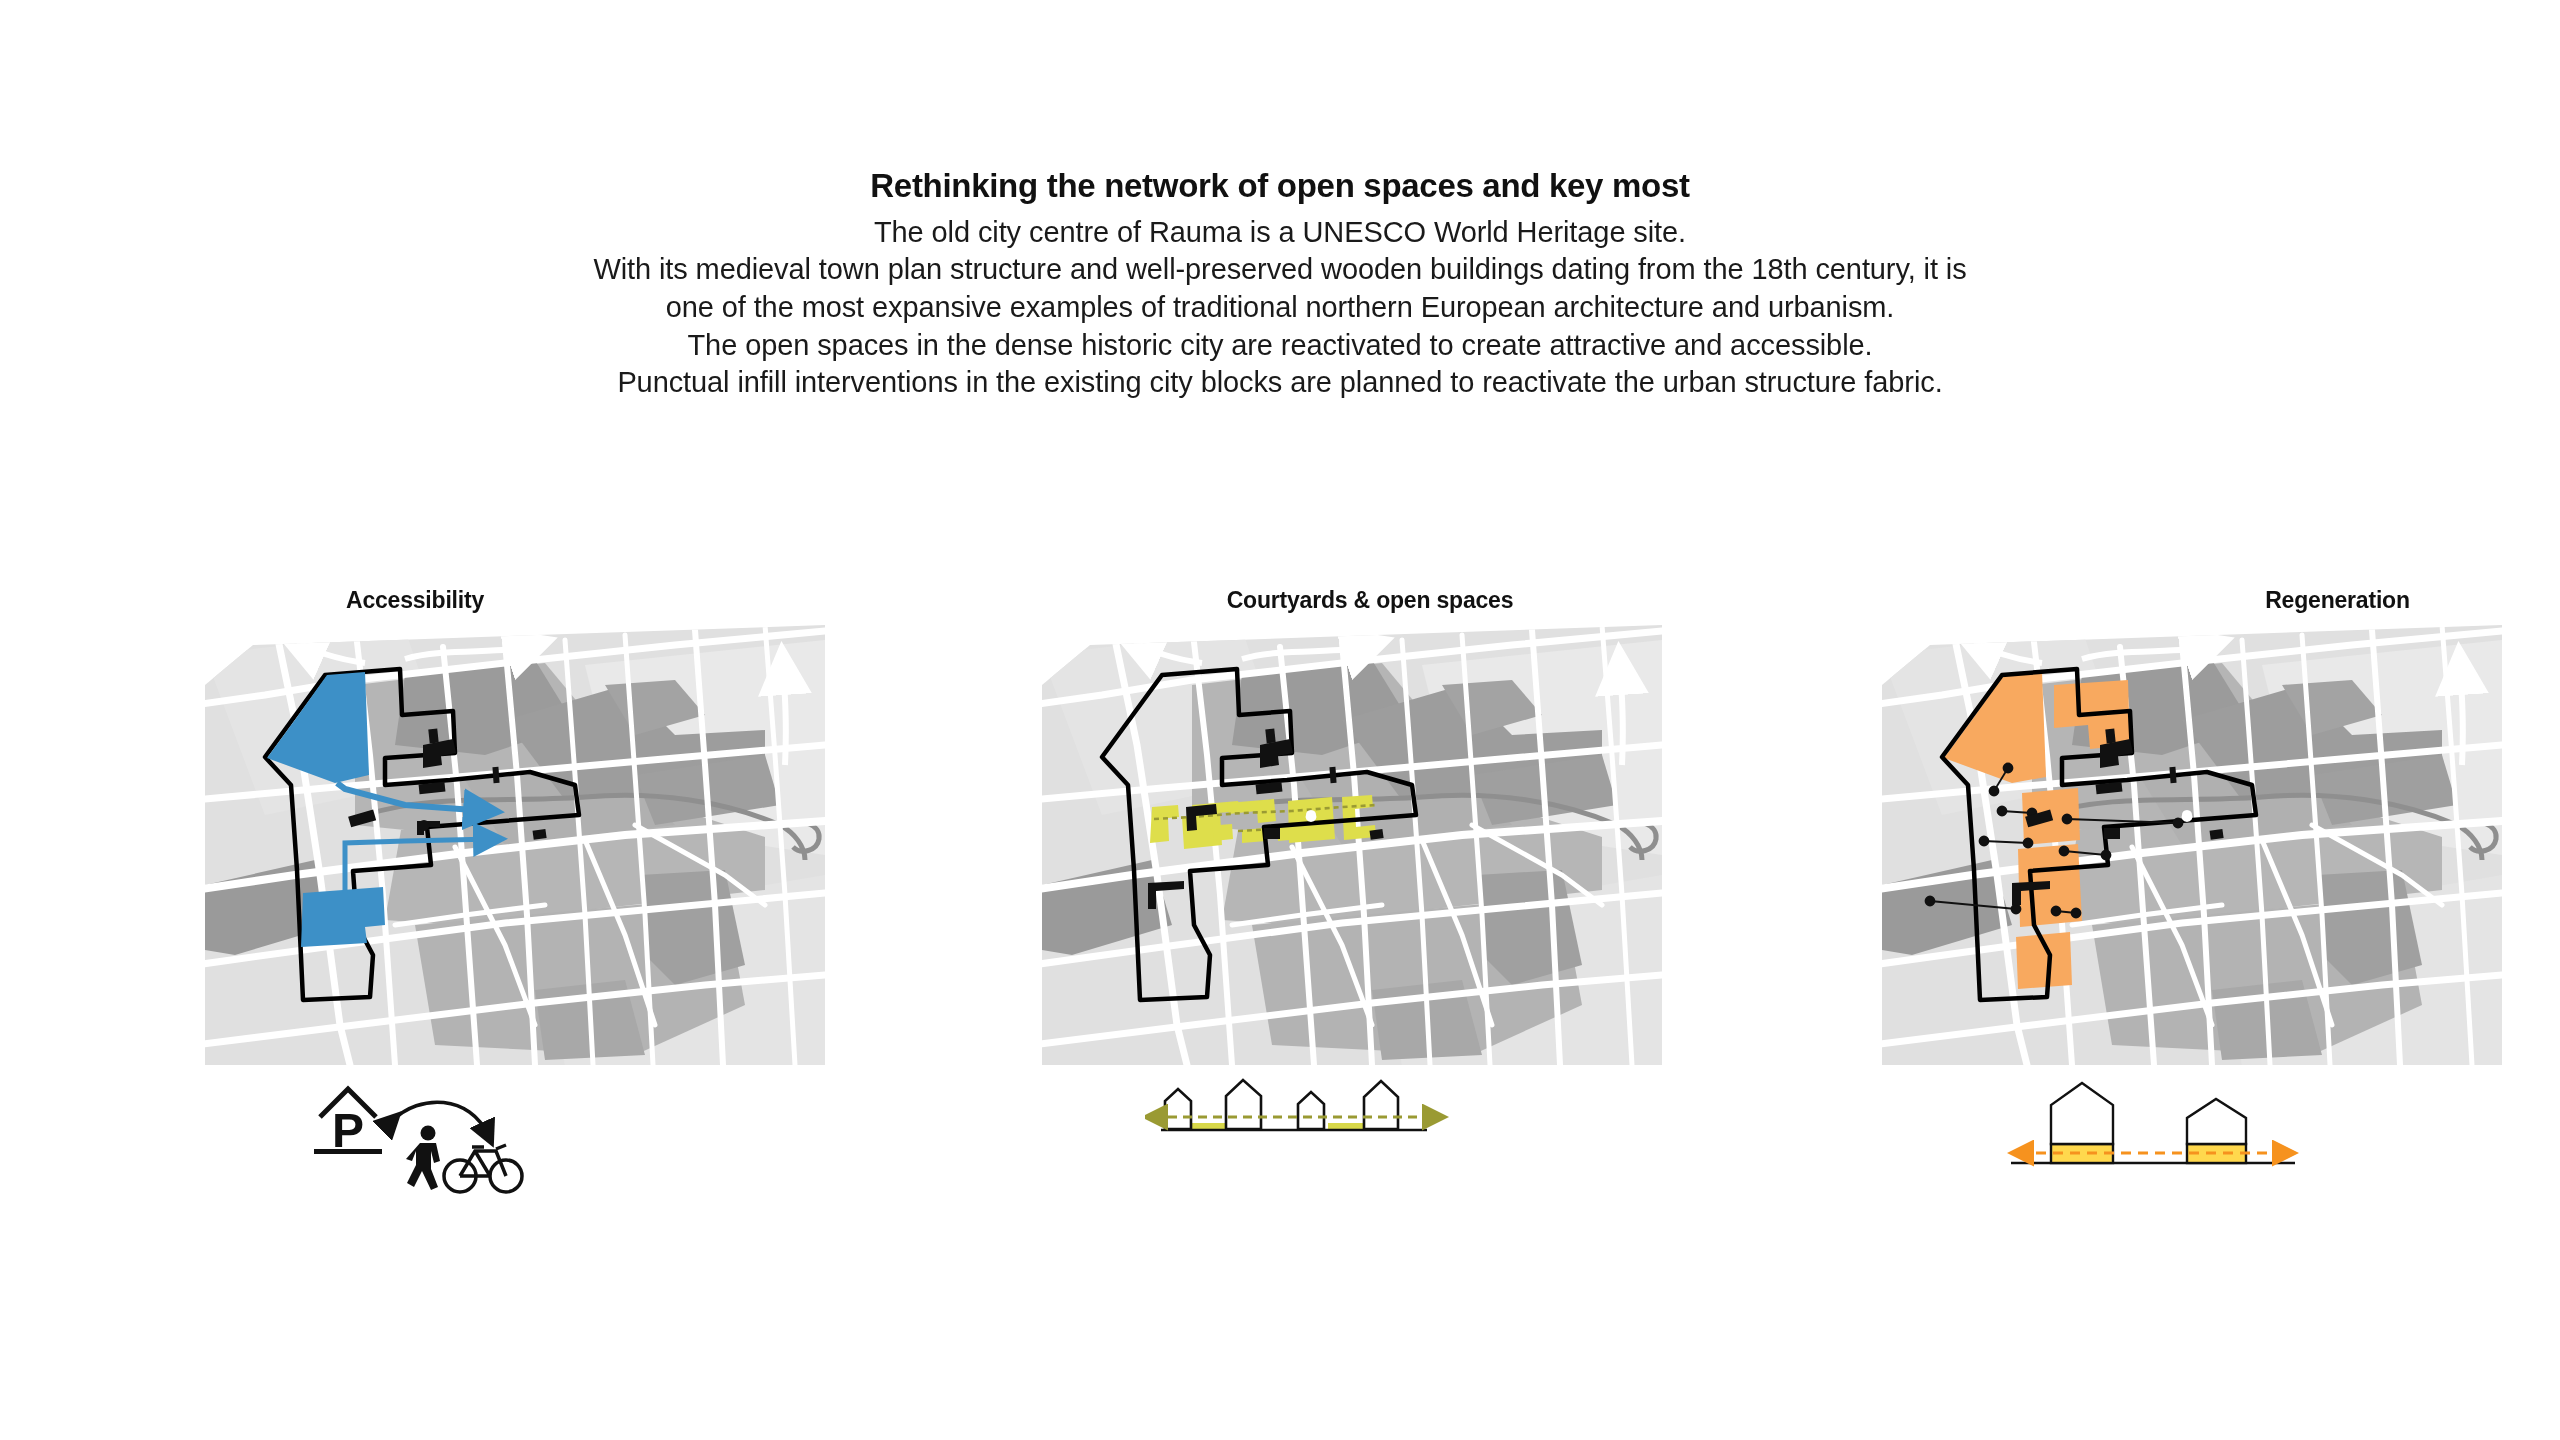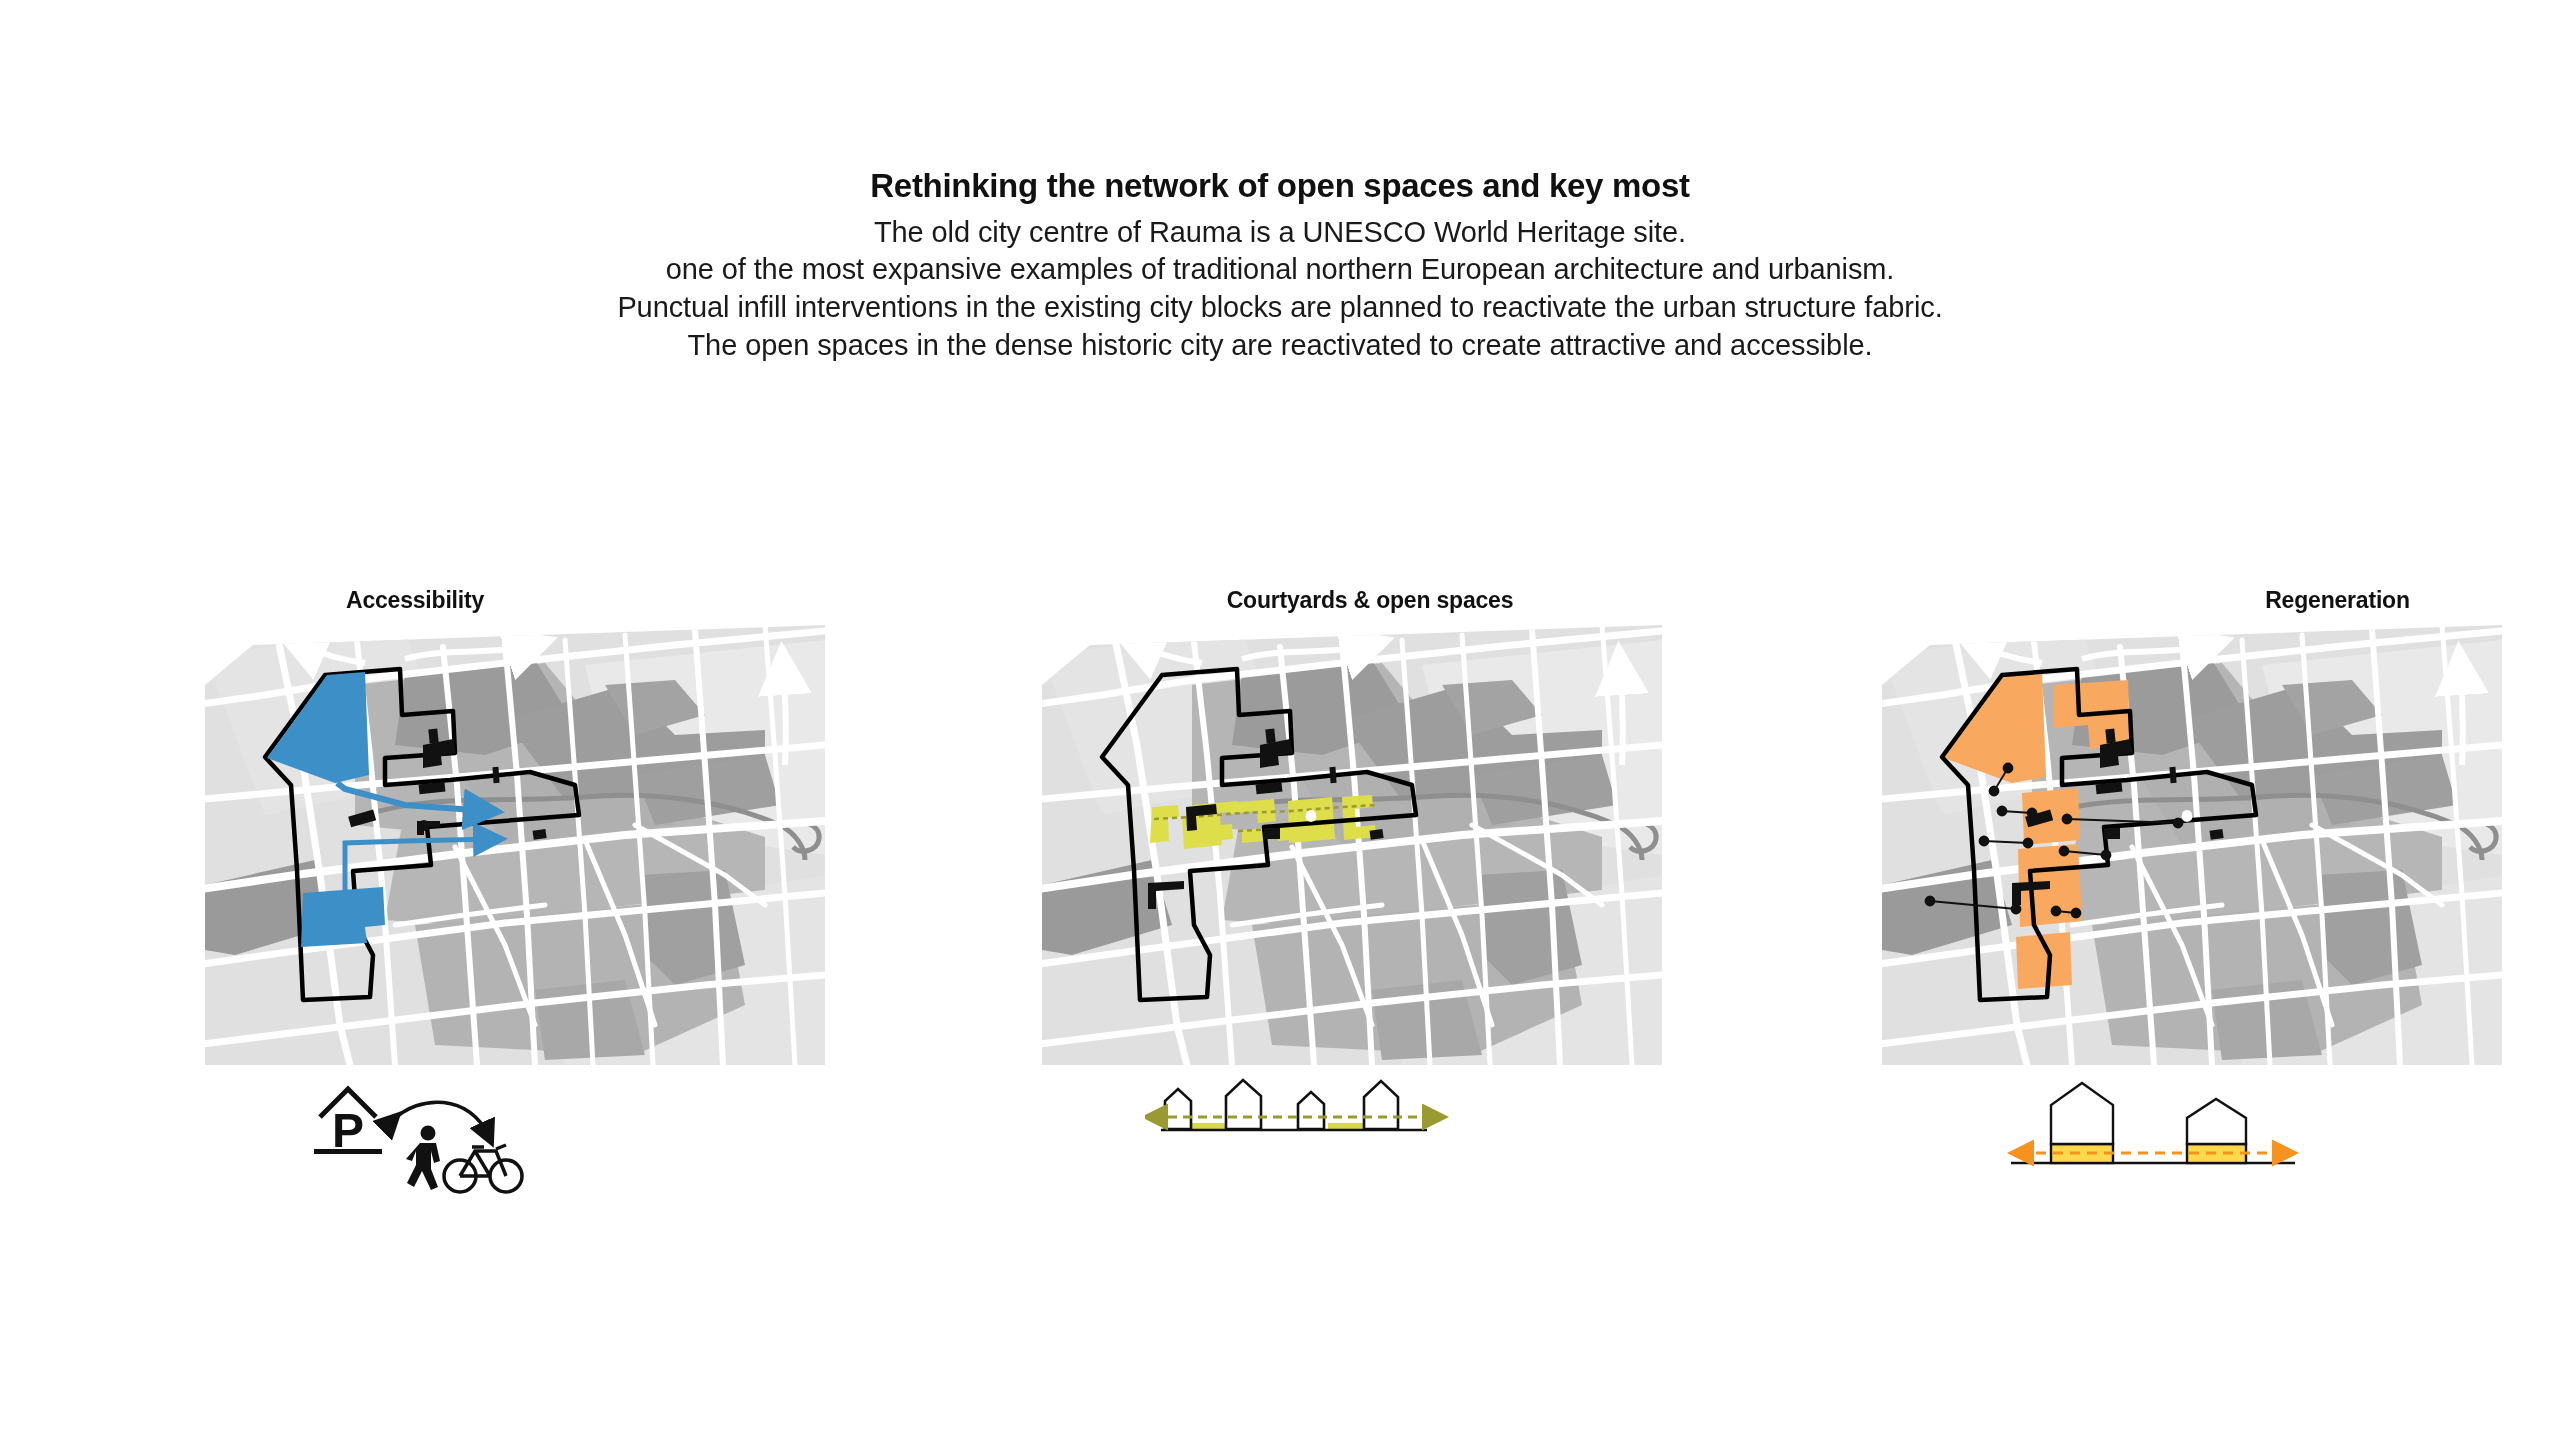--- a/index.html
+++ b/index.html
@@ -75,23 +75,24 @@
 </style>
 </head>
 <body>
 
 <div id="page">
 
   <div class="header">
     <h1>Rethinking the network of open spaces and key most</h1>
     <div class="sub">
       <div>The old city centre of Rauma is a UNESCO World Heritage site.</div>
+      <div>With its medieval town plan structure and well-preserved wooden buildings dating from the 18th century, it is</div>
       <div>one of the most expansive examples of traditional northern European architecture and urbanism.</div>
+      <div>The open spaces in the dense historic city are reactivated to create attractive and accessible.</div>
       <div>Punctual infill interventions in the existing city blocks are planned to reactivate the urban structure fabric.</div>
-      <div>The open spaces in the dense historic city are reactivated to create attractive and accessible.</div>
     </div>
   </div>
 
   <div class="panels">
 
     <div class="panel p1">
       <div class="panel-title">Accessibility</div>
 
       <div class="map-wrap">
         <svg width="620" height="440" viewBox="0 0 620 440">

